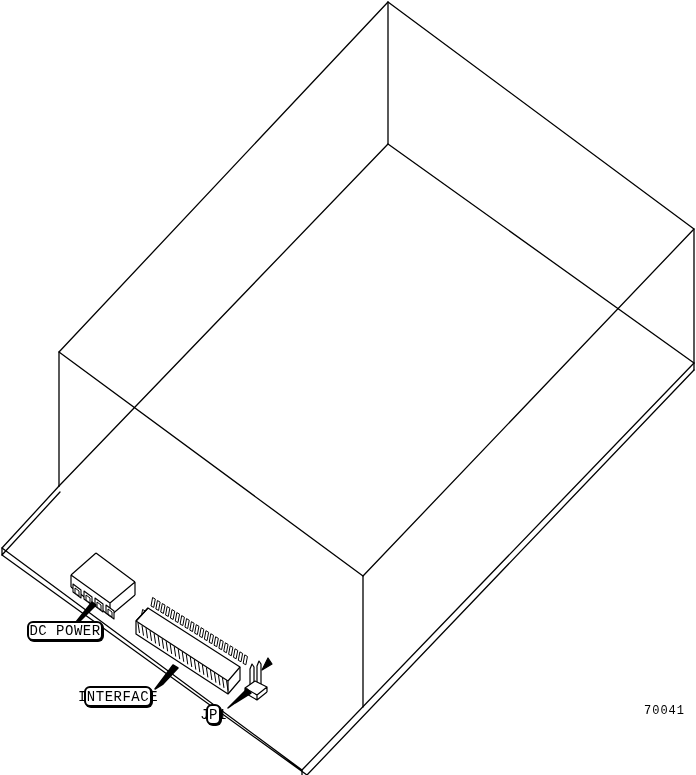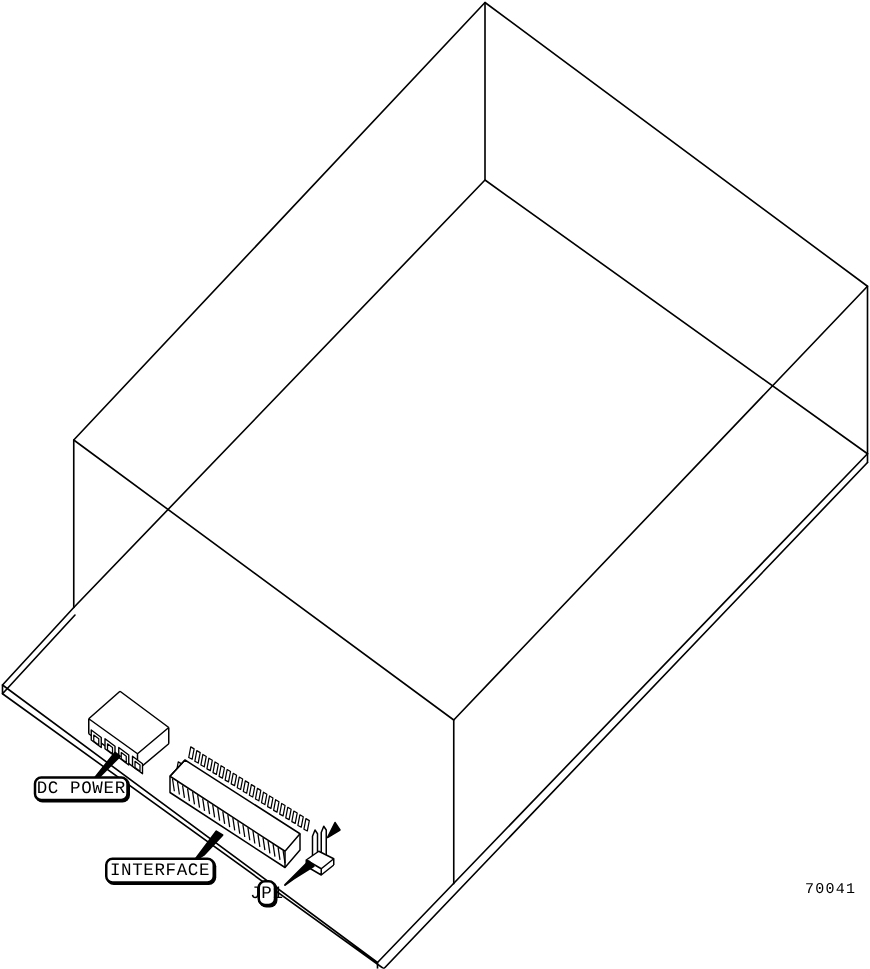--- a/index.html
+++ b/index.html
@@ -18,21 +18,21 @@
     border:2px solid #000000;
     border-radius:6px;
     box-shadow:1px 1px 0 #000000;
     display:flex;align-items:center;justify-content:center;
     font-size:14px;line-height:1;color:#000000;
     letter-spacing:0.5px;
     white-space:nowrap;
     z-index:5;
   }
   .callout-dc{left:3px;top:621px;width:76px;height:20px;margin-left:24px;}
-  .callout-iface{left:84px;top:686px;width:88px;height:21px;}
+  .callout-iface{left:84px;top:686px;width:68px;height:21px;}
   .callout-jp1{left:206px;top:704px;width:15px;height:21px;}
   .part-number{
     position:absolute;left:644px;top:704px;
     font-size:12px;letter-spacing:1px;color:#000000;
     z-index:5;
   }
 </style>
 </head>
 <body>
 

